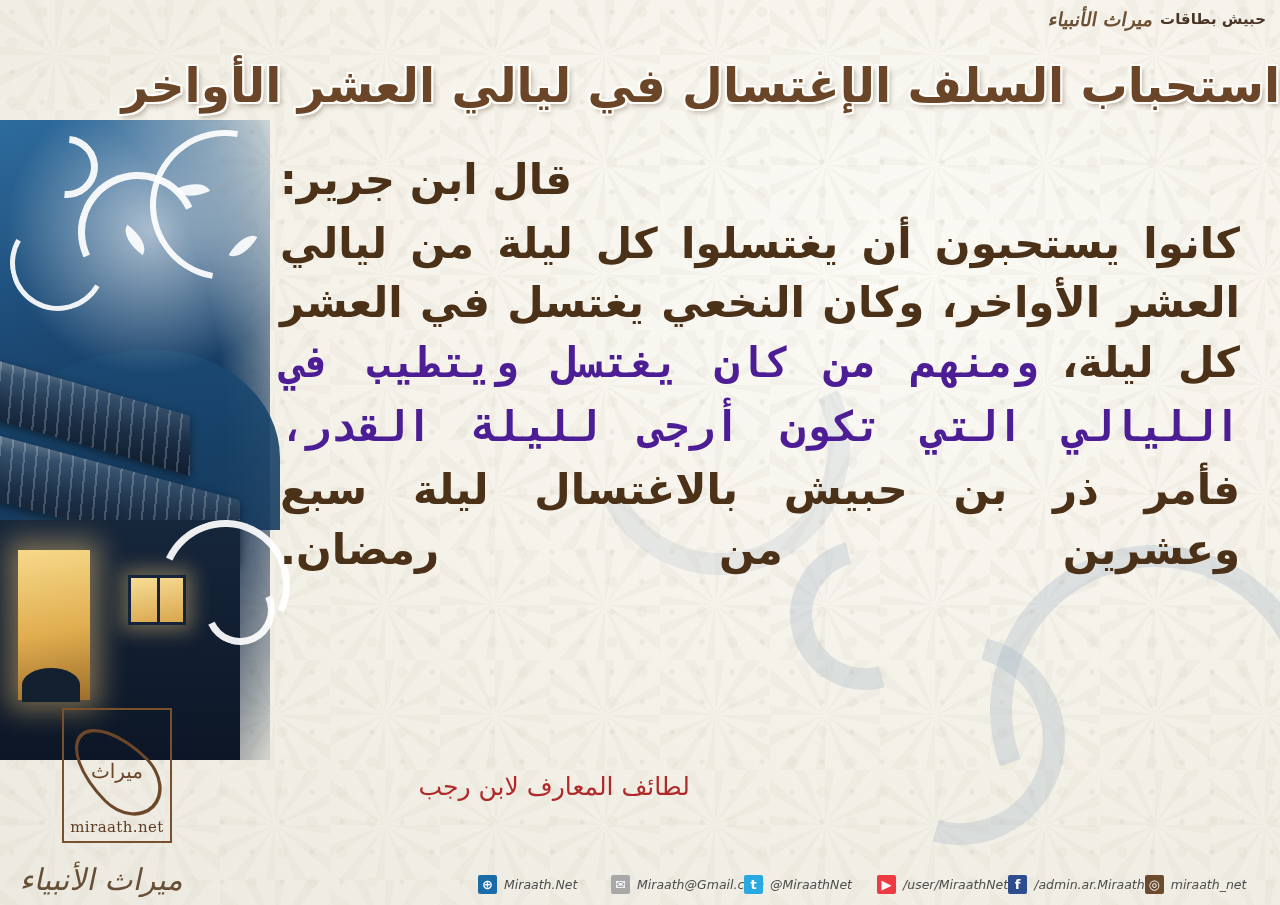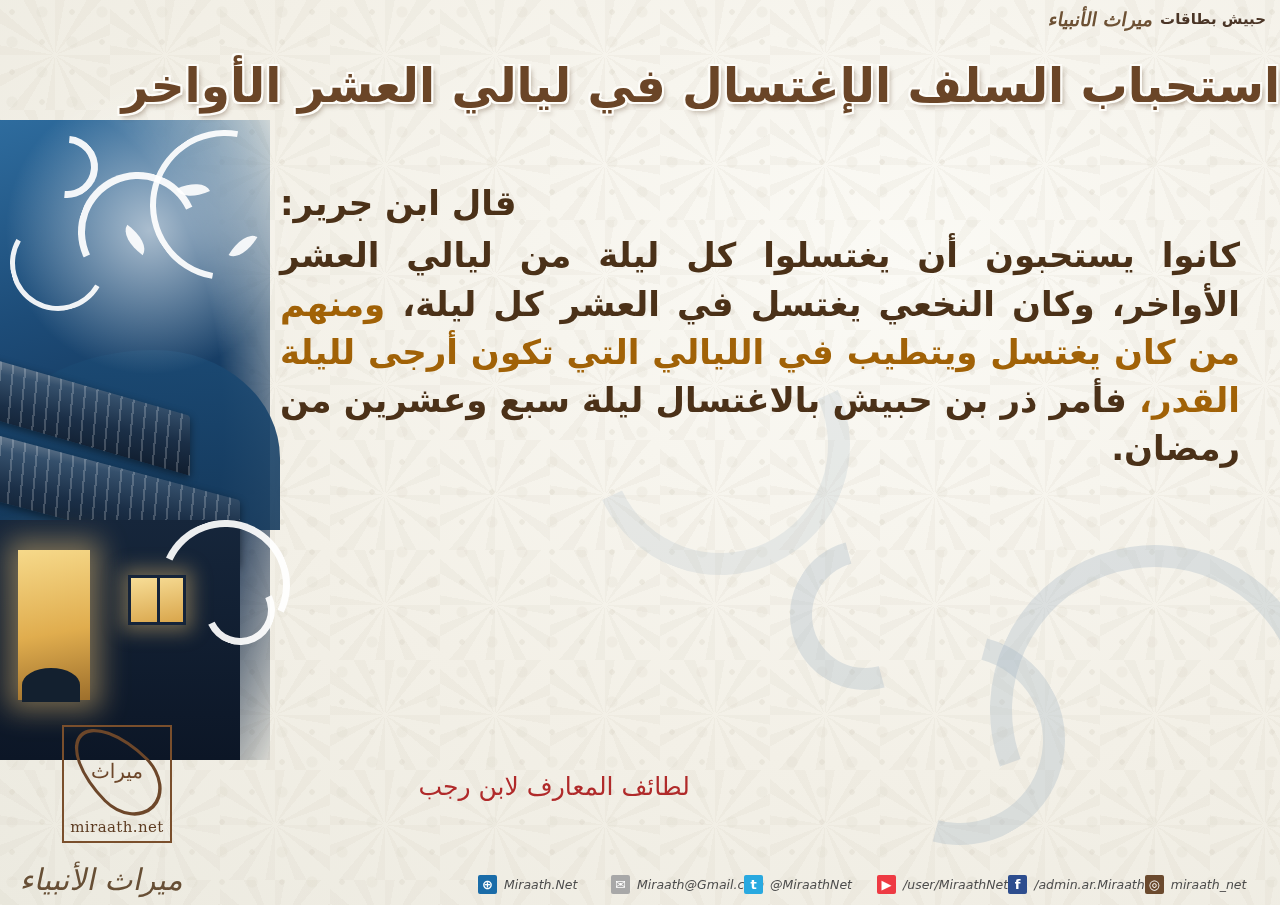--- a/index.html
+++ b/index.html
@@ -178,51 +178,50 @@
 
   
   .body-text {
     position:absolute;
     right:40px;
     top:150px;
     width:960px;
     direction:rtl;
     text-align:justify;
     text-align-last:justify;
-    font-size:34px;
+    font-size:42px;
     font-weight:bold;
     line-height:1.42;
     color:#4b3118;
     letter-spacing:0;
-    margin-top:29px;
   }
   .body-text .lead {
     display:block;
     text-align:left;
     text-align-last:left;
     margin-bottom:4px;
   }
-  .body-text .blue { color:#a16207; }
+  .body-text .blue { color:#4c1d95;font-family:Liberation Mono, monospace; }
 
   .source {
     position:absolute;
     right:590px;
     top:772px;
     direction:rtl;
     font-family:"DejaVu Serif", serif;
     font-size:25px;
     color:#b02a2a;
     letter-spacing:.5px;
   }
 
   
   .stamp {
     position:absolute;
     left:62px; bottom:62px;
-    width:110px; height:118px;
+    width:110px; height:135px;
     border:2px solid #7a4f2c;
     display:flex; flex-direction:column;
     align-items:center; justify-content:flex-end;
     padding-bottom:5px;
   }
   .stamp .drop {
     position:relative;
     width:62px; height:84px;
     margin-bottom:5px;
   }

